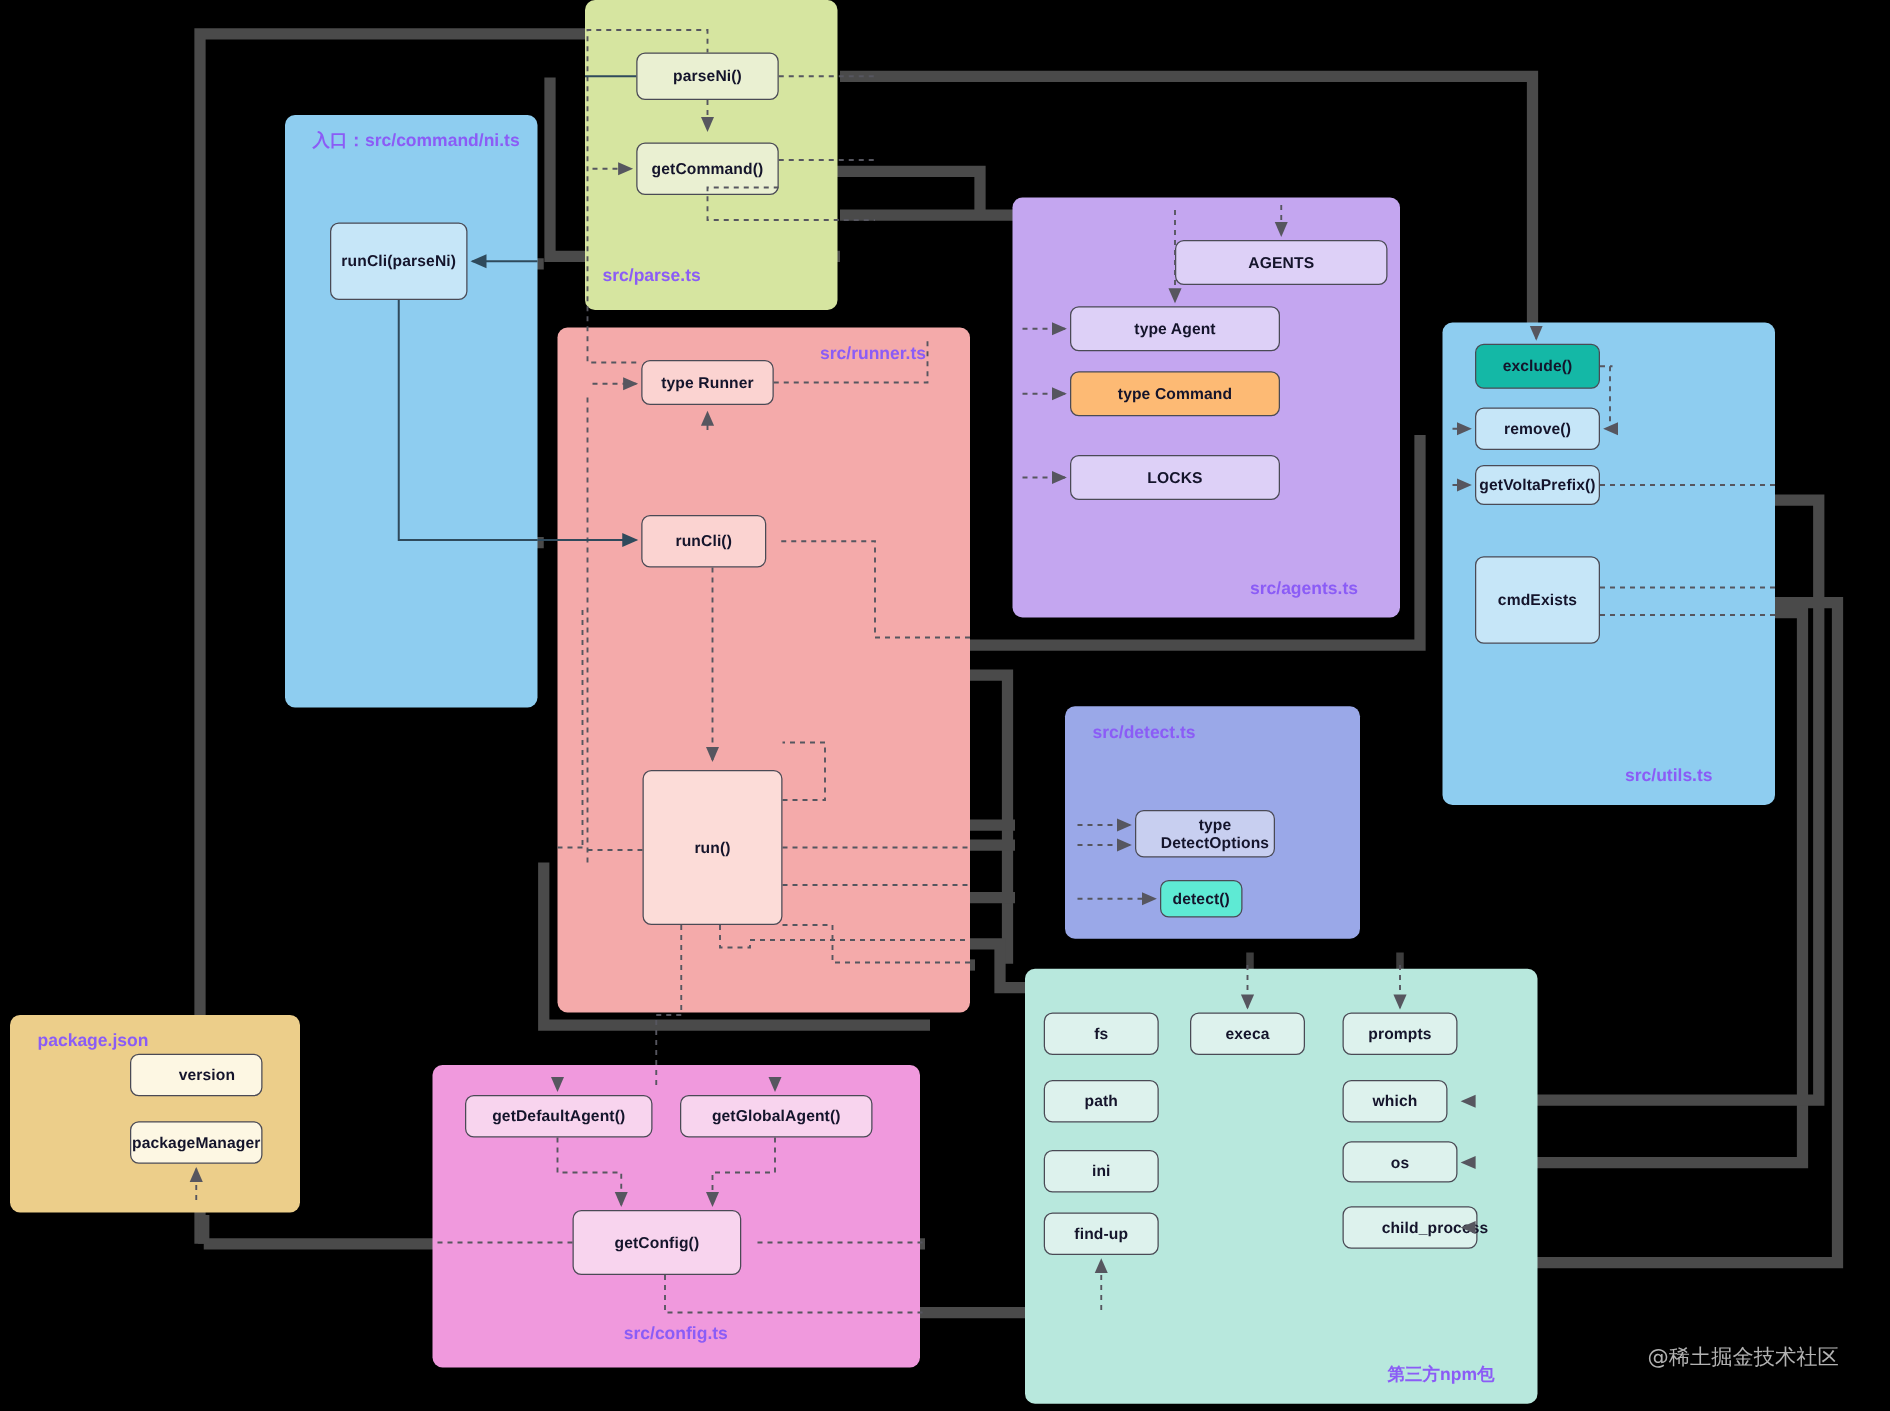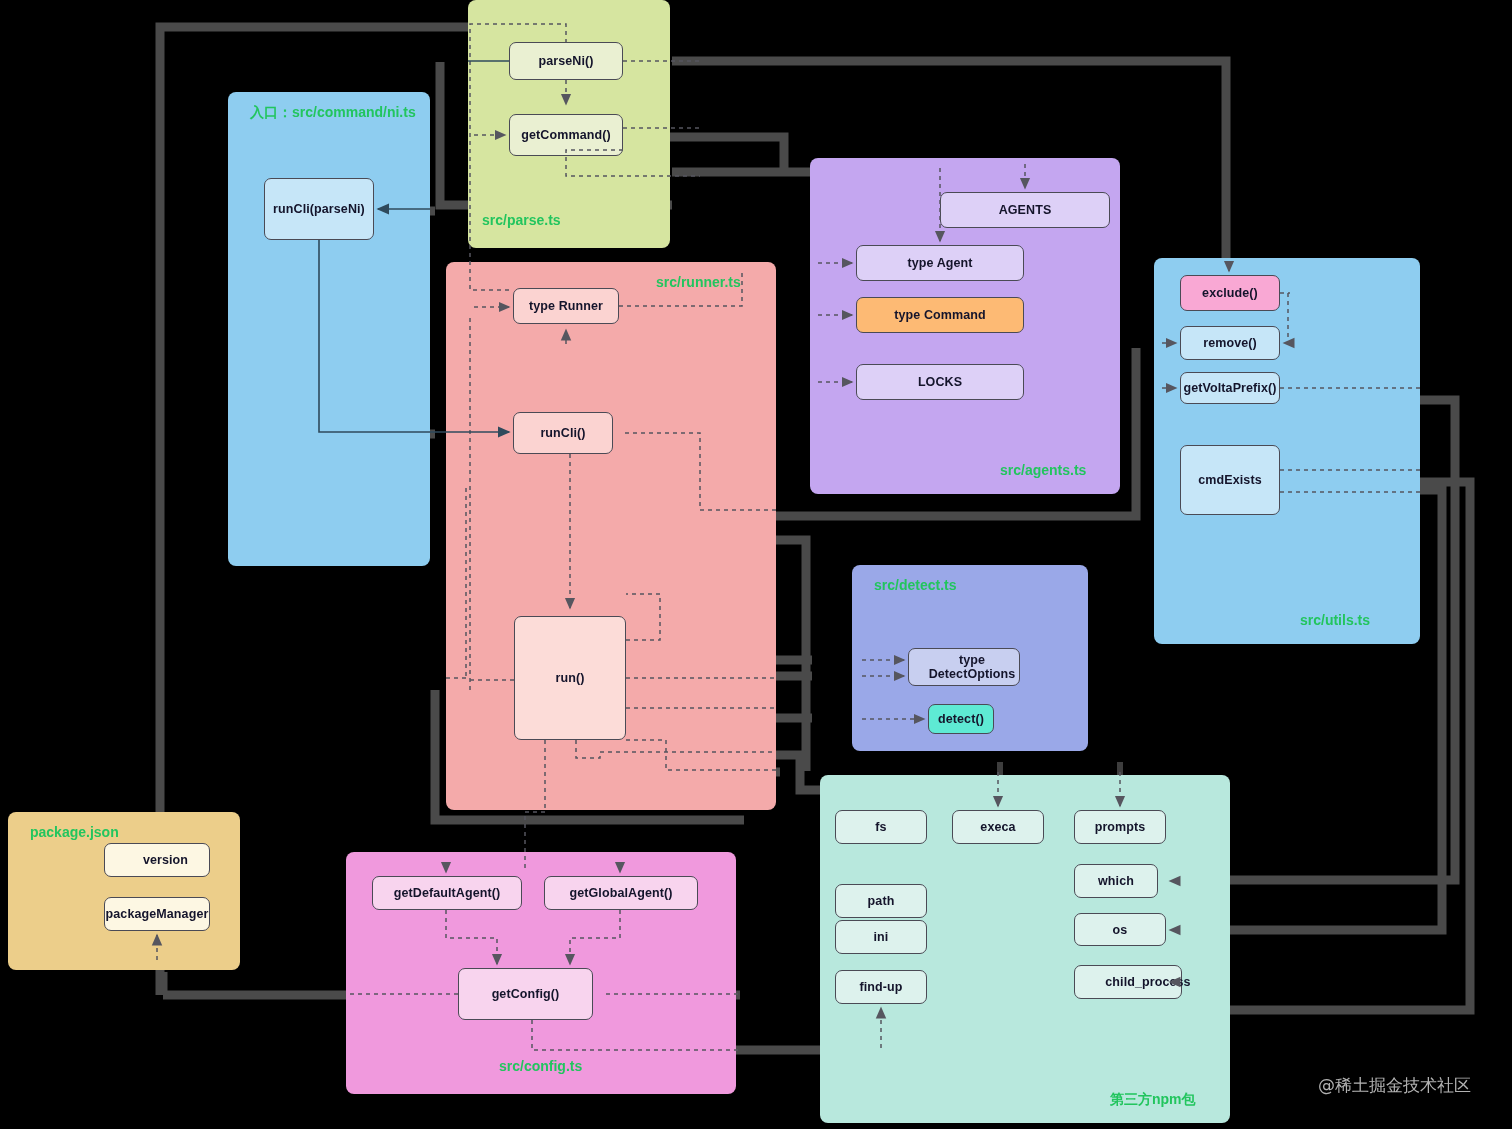--- a/index.html
+++ b/index.html
@@ -1,20 +1,20 @@
 <!DOCTYPE html>
 <html><head>
 <meta charset="utf-8">
 <style>
   html,body{margin:0;padding:0;background:#000;}
   body{width:1512px;height:1129px;font-family:"Liberation Sans","DejaVu Sans",sans-serif;}
   #stage{position:relative;width:1512px;height:1129px;overflow:hidden;background:#000;}
 
   .grp{position:absolute;border-radius:8px;box-sizing:border-box;}
-  .grp-title{position:absolute;font-weight:bold;font-size:14px;color:#22c55e;white-space:nowrap;}
+  .grp-title{position:absolute;font-weight:bold;font-size:14px;color:#8b5cf6;white-space:nowrap;}
 
   .node{position:absolute;box-sizing:border-box;border:1.4px solid #4a4a55;border-radius:7px;
         display:flex;align-items:center;justify-content:center;text-align:center;
         font-size:12.5px;font-weight:bold;color:#14142b;letter-spacing:.1px;}
 
   svg.wires{position:absolute;left:0;top:0;width:1512px;height:1129px;pointer-events:none;}
 
   .wm{position:absolute;font-size:17px;color:#d9d9d9;opacity:.82;white-space:nowrap;
       font-family:"DejaVu Sans",sans-serif;}
 </style>
@@ -68,34 +68,34 @@
       <div class="node" style="left: 513px; top: 412px; width: 100px; height: 42px; background: rgb(251, 211, 209);">runCli()</div>
       <div class="node" style="left: 514px; top: 616px; width: 112px; height: 124px; background: rgb(252, 220, 216);">run()</div>
       <div class="grp" style="left: 810px; top: 158px; width: 310px; height: 336px; background: rgb(196, 166, 240);"></div>
       <div class="grp-title" style="left: 1000px; top: 462px;">src/agents.ts</div>
       <div class="node" style="left: 940px; top: 192px; width: 170px; height: 36px; background: rgb(221, 208, 247);">AGENTS</div>
       <div class="node" style="left: 856px; top: 245px; width: 168px; height: 36px; background: rgb(221, 208, 247);">type Agent</div>
       <div class="node" style="left: 856px; top: 297px; width: 168px; height: 36px; background: #fdba74;">type Command</div>
       <div class="node" style="left: 856px; top: 364px; width: 168px; height: 36px; background: rgb(221, 208, 247);">LOCKS</div>
       <div class="grp" style="left: 1154px; top: 258px; width: 266px; height: 386px; background: rgb(142, 205, 240);"></div>
       <div class="grp-title" style="left: 1300px; top: 612px;">src/utils.ts</div>
-      <div class="node" style="left: 1180px; top: 275px; width: 100px; height: 36px; background: #f9a8d4;">exclude()</div>
+      <div class="node" style="left: 1180px; top: 275px; width: 100px; height: 36px; background: #14b8a6;">exclude()</div>
       <div class="node" style="left: 1180px; top: 326px; width: 100px; height: 34px; background: rgb(198, 230, 248);">remove()</div>
       <div class="node" style="left: 1180px; top: 372px; width: 100px; height: 32px; background: rgb(198, 230, 248);">getVoltaPrefix()</div>
       <div class="node" style="left: 1180px; top: 445px; width: 100px; height: 70px; background: rgb(198, 230, 248);">cmdExists</div>
       <div class="grp" style="left: 852px; top: 565px; width: 236px; height: 186px; background: rgb(154, 168, 232);"></div>
       <div class="grp-title" style="left: 874px; top: 577px;">src/detect.ts</div>
       <div class="node" style="left: 908px; top: 648px; width: 112px; height: 38px; background: rgb(200, 207, 240); padding-left: 16px;">type DetectOptions</div>
       <div class="node" style="left: 928px; top: 704px; width: 66px; height: 30px; background: #5eead4;">detect()</div>
       <div class="grp" style="left: 820px; top: 775px; width: 410px; height: 348px; background: rgb(184, 232, 221);"></div>
       <div class="grp-title" style="left: 1110px; top: 1091px;">第三方npm包</div>
       <div class="node" style="left: 835px; top: 810px; width: 92px; height: 34px; background: rgb(221, 242, 237);">fs</div>
       <div class="node" style="left: 952px; top: 810px; width: 92px; height: 34px; background: rgb(221, 242, 237);">execa</div>
       <div class="node" style="left: 1074px; top: 810px; width: 92px; height: 34px; background: rgb(221, 242, 237);">prompts</div>
-      <div class="node" style="left: 835px; top: 864px; width: 92px; height: 34px; background: rgb(221, 242, 237); margin-top: 20px;">path</div>
+      <div class="node" style="left: 835px; top: 864px; width: 92px; height: 34px; background: rgb(221, 242, 237);">path</div>
       <div class="node" style="left: 1074px; top: 864px; width: 84px; height: 34px; background: rgb(221, 242, 237);">which</div>
       <div class="node" style="left: 835px; top: 920px; width: 92px; height: 34px; background: rgb(221, 242, 237);">ini</div>
       <div class="node" style="left: 1074px; top: 913px; width: 92px; height: 33px; background: rgb(221, 242, 237);">os</div>
       <div class="node" style="left: 835px; top: 970px; width: 92px; height: 34px; background: rgb(221, 242, 237);">find-up</div>
       <div class="node" style="left: 1074px; top: 965px; width: 108px; height: 34px; background: rgb(221, 242, 237); padding-left: 40px;">child_process</div>
       <div class="grp" style="left: 346px; top: 852px; width: 390px; height: 242px; background: rgb(240, 153, 221);"></div>
       <div class="grp-title" style="left: 499px; top: 1058px;">src/config.ts</div>
       <div class="node" style="left: 372px; top: 876px; width: 150px; height: 34px; background: rgb(248, 212, 238);">getDefaultAgent()</div>
       <div class="node" style="left: 544px; top: 876px; width: 154px; height: 34px; background: rgb(248, 212, 238);">getGlobalAgent()</div>
       <div class="node" style="left: 458px; top: 968px; width: 135px; height: 52px; background: rgb(248, 212, 238);">getConfig()</div>

